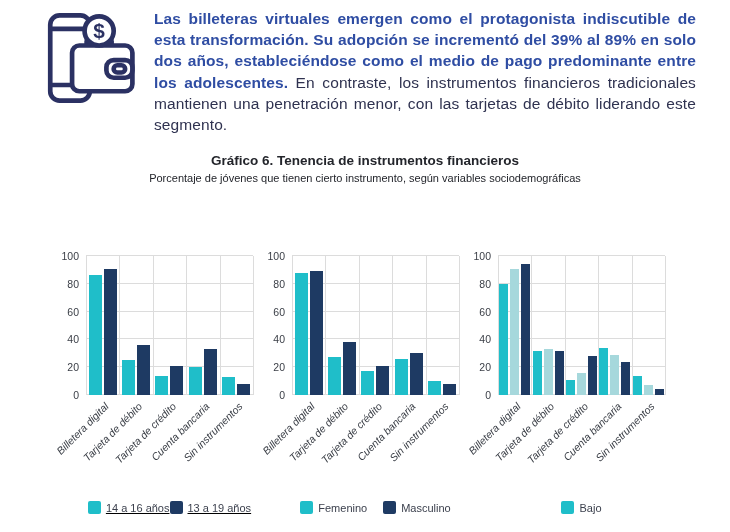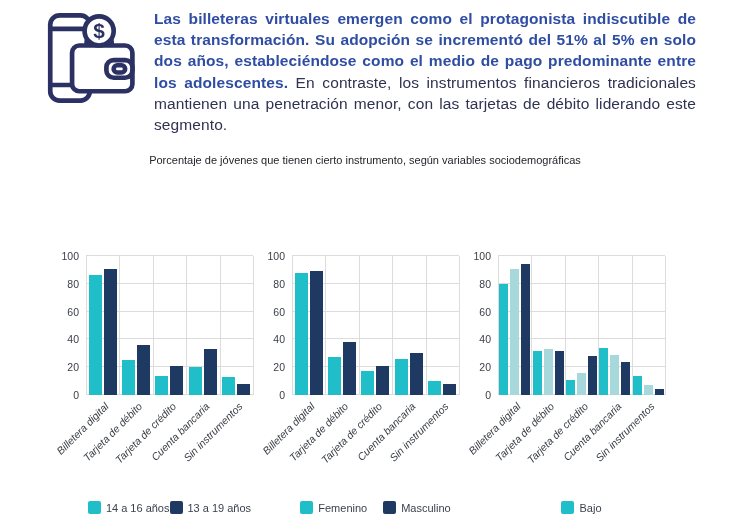--- a/index.html
+++ b/index.html
@@ -64,26 +64,27 @@
         <line x1="8" y1="75" x2="42" y2="75"></line>
         <path d="M41 37 v-4 a5 5 0 0 1 5 -5 h14 a5 5 0 0 1 5 5 v4" fill="#ffffff"></path>
         <rect x="27" y="37" width="58" height="44" rx="7" fill="#ffffff"></rect>
         <circle cx="53" cy="23" r="14" fill="#ffffff"></circle>
         <text x="53" y="30" text-anchor="middle" font-size="20" font-weight="bold" fill="#2B3163" stroke="none" font-family="'Liberation Sans', sans-serif">$</text>
         <rect x="60" y="51" width="25" height="17" rx="7" fill="#ffffff"></rect>
         <rect x="67" y="56" width="11" height="7" rx="3.5"></rect>
       </svg>
     </div>
     <p class="intro-text">
-      <span class="hl">Las billeteras virtuales emergen como el protagonista indiscutible de esta transformación. Su adopción se incrementó del 51% al 5% en solo dos años, estableciéndose como el medio de pago predominante entre los adolescentes.</span>
+      <span class="hl">Las billeteras virtuales emergen como el protagonista indiscutible de esta transformación. Su adopción se incrementó del 39% al 89% en solo dos años, estableciéndose como el medio de pago predominante entre los adolescentes.</span>
       <span class="rest">En contraste, los instrumentos financieros tradicionales mantienen una penetración menor, con las tarjetas de débito liderando este segmento.</span>
     </p>
   </header>
 
   <section class="fig-header">
+    <h2 class="fig-title">Gráfico 6. Tenencia de instrumentos financieros</h2>
     <p class="fig-subtitle">Porcentaje de jóvenes que tienen cierto instrumento, según variables sociodemográficas</p>
   </section>
 
   <section class="charts">
     <div class="chart">
       <div class="plot-row">
         <div class="yaxis">
             <div class="ytick" style="bottom: 0%;">0</div>
             <div class="ytick" style="bottom: 20%;">20</div>
             <div class="ytick" style="bottom: 40%;">40</div>
@@ -126,21 +127,21 @@
             </div>
           </div>
       </div>
       <div class="xlabels">
           <div class="xlabel" style="right: 90%;">Billetera digital</div>
           <div class="xlabel" style="right: 70%;">Tarjeta de débito</div>
           <div class="xlabel" style="right: 50%;">Tarjeta de crédito</div>
           <div class="xlabel" style="right: 30%;">Cuenta bancaria</div>
           <div class="xlabel" style="right: 10%;">Sin instrumentos</div>
         </div>
-      <div class="legend" style="gap: 0;">
+      <div class="legend" style="gap: 0; text-decoration: underline;">
           <div class="legend-item">
             <span class="swatch" style="background: rgb(31, 190, 201);"></span>
             <span>14 a 16 años</span>
           </div>
           <div class="legend-item">
             <span class="swatch" style="background: rgb(30, 58, 99);"></span>
             <span>13 a 19 años</span>
           </div>
         </div>
     </div>

